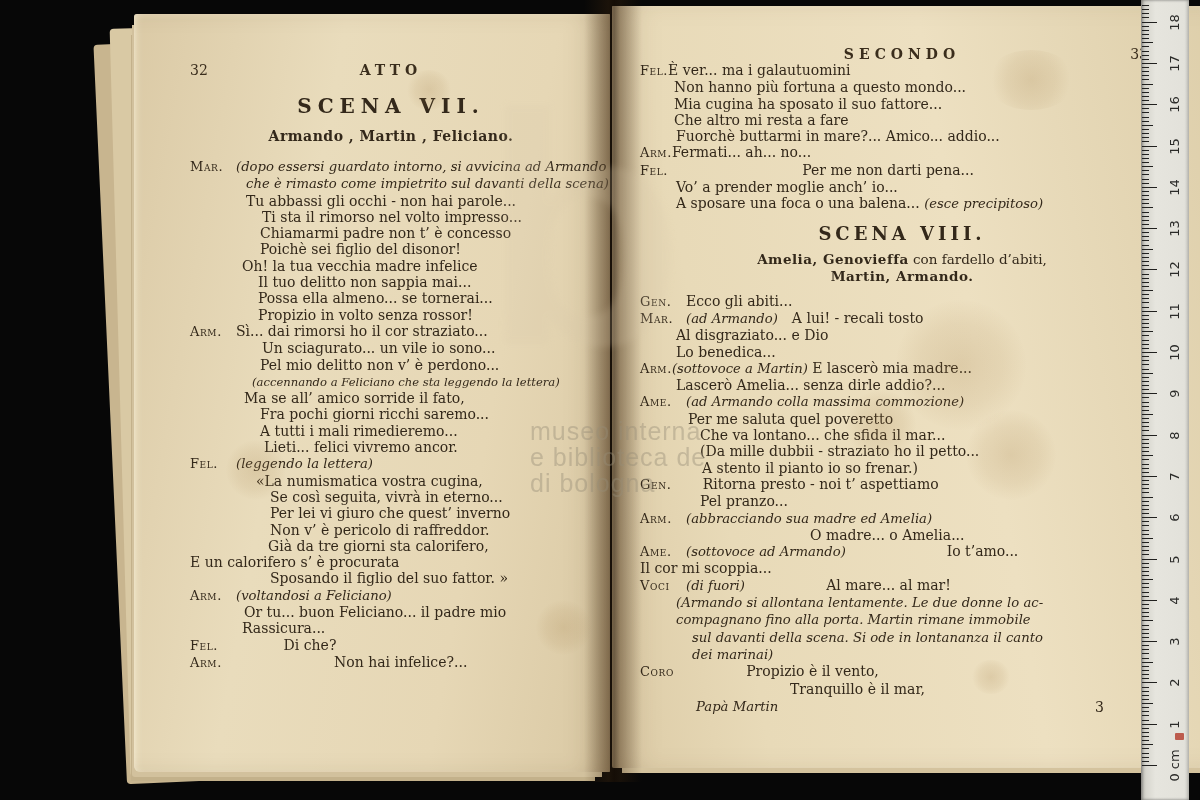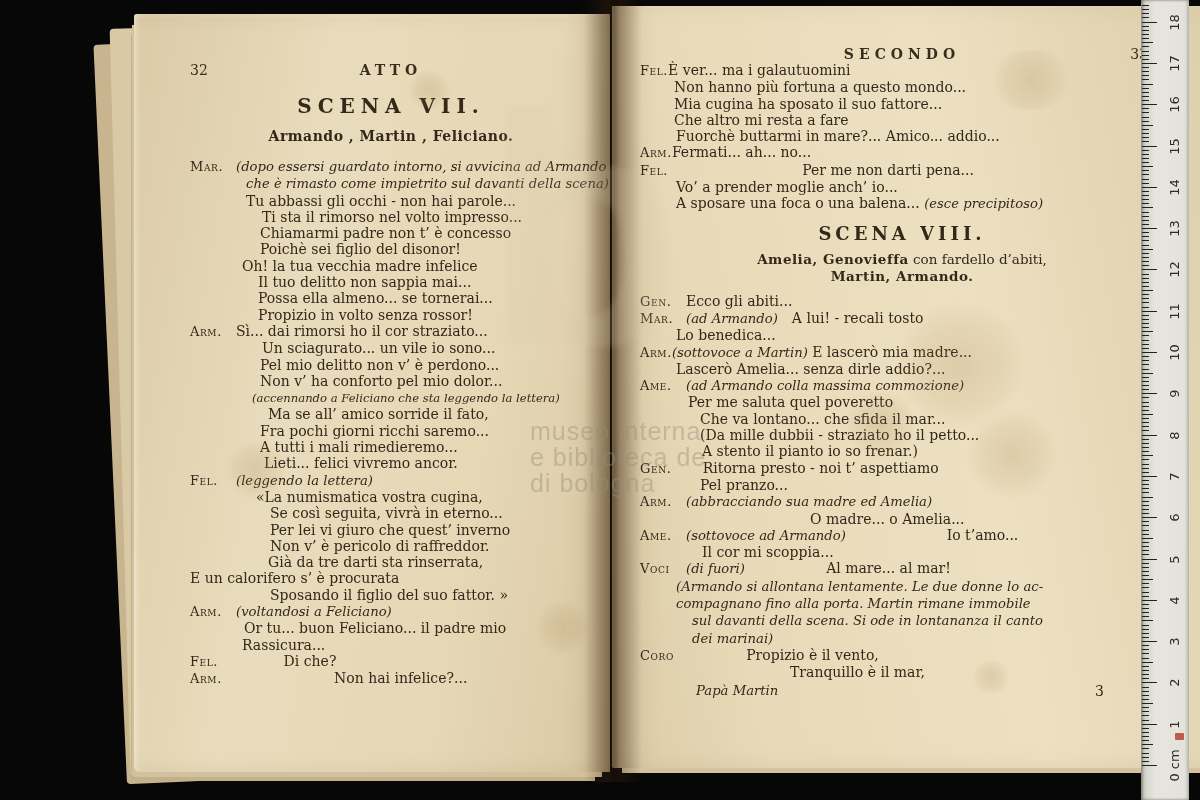--- a/index.html
+++ b/index.html
@@ -86,32 +86,31 @@
           <div class="tl" style="margin-left: 72px;"><span class="">Ti sta il rimorso nel volto impresso...</span></div>
           <div class="tl" style="margin-left: 70px;"><span class="">Chiamarmi padre non t’ è concesso</span></div>
           <div class="tl" style="margin-left: 70px;"><span class="">Poichè sei figlio del disonor!</span></div>
           <div class="tl" style="margin-left: 52px;"><span class="">Oh! la tua vecchia madre infelice</span></div>
           <div class="tl" style="margin-left: 68px;"><span class="">Il tuo delitto non sappia mai...</span></div>
           <div class="tl" style="margin-left: 68px;"><span class="">Possa ella almeno... se tornerai...</span></div>
           <div class="tl" style="margin-left: 68px;"><span class="">Propizio in volto senza rossor!</span></div>
           <div class="tl"><span class="spk">Arm.</span><span class="">Sì... dai rimorsi ho il cor straziato...</span></div>
           <div class="tl" style="margin-left: 72px;"><span class="">Un sciagurato... un vile io sono...</span></div>
           <div class="tl" style="margin-left: 70px;"><span class="">Pel mio delitto non v’ è perdono...</span></div>
-          <div class="tl" style="margin-left: 70px;"><span class="">Non v’ ha conforto pel mio dolor...</span></div>
           <div class="tl" style="margin-left: 62px;"><span class="it sm">(accennando a Feliciano che sta leggendo la lettera)</span></div>
-          <div class="tl" style="margin-left: 78px;"><span class="">Ma se all’ amico sorride il fato,</span></div>
+          <div class="tl" style="margin-left: 54px;"><span class="">Ma se all’ amico sorride il fato,</span></div>
           <div class="tl" style="margin-left: 70px;"><span class="">Fra pochi giorni ricchi saremo...</span></div>
           <div class="tl" style="margin-left: 70px;"><span class="">A tutti i mali rimedieremo...</span></div>
           <div class="tl" style="margin-left: 74px;"><span class="">Lieti... felici vivremo ancor.</span></div>
           <div class="tl"><span class="spk">Fel.</span><span class="it">(leggendo la lettera)</span></div>
           <div class="tl" style="margin-left: 66px;"><span class="">«La numismatica vostra cugina,</span></div>
           <div class="tl" style="margin-left: 80px;"><span class="">Se così seguita, vivrà in eterno...</span></div>
           <div class="tl" style="margin-left: 80px;"><span class="">Per lei vi giuro che quest’ inverno</span></div>
           <div class="tl" style="margin-left: 80px;"><span class="">Non v’ è pericolo di raffreddor.</span></div>
-          <div class="tl" style="margin-left: 78px;"><span class="">Già da tre darti sta rinserrata,</span></div>
+          <div class="tl" style="margin-left: 78px;"><span class="">Già da tre giorni sta calorifero,</span></div>
           <div class="tl" style=""><span class="">E un calorifero s’ è procurata</span></div>
           <div class="tl" style="margin-left: 80px;"><span class="">Sposando il figlio del suo fattor. »</span></div>
           <div class="tl"><span class="spk">Arm.</span><span class="it">(voltandosi a Feliciano)</span></div>
           <div class="tl" style="margin-left: 54px;"><span class="">Or tu... buon Feliciano... il padre mio</span></div>
           <div class="tl" style="margin-left: 52px;"><span class="">Rassicura...</span></div>
           <div class="tl"><span class="spk">Fel.</span><span class="tab" style="width: 3.4em;"></span><span class="">Di che?</span></div>
           <div class="tl"><span class="spk">Arm.</span><span class="tab" style="width: 7em;"></span><span class="">Non hai infelice?...</span></div>
         </div>
     </div>
 
@@ -129,34 +128,35 @@
           <div class="tl" style="margin-left: 36px;"><span class="">Fuorchè buttarmi in mare?... Amico... addio...</span></div>
           <div class="tl"><span class="spk t0">Arm.</span><span class="">Fermati... ah... no...</span></div>
           <div class="tl"><span class="spk">Fel.</span><span class="tab" style="width: 8.3em;"></span><span class="">Per me non darti pena...</span></div>
           <div class="tl" style="margin-left: 36px;"><span class="">Vo’ a prender moglie anch’ io...</span></div>
           <div class="tl" style="margin-left: 36px;"><span class="">A sposare una foca o una balena... </span><span class="it">(esce precipitoso)</span></div>
           <div class="hrow">SCENA VIII.</div>
           <div class="crow"><span class="bd">Amelia, Genovieffa</span><span class=""> con fardello d’abiti,</span></div>
           <div class="crow last"><span class="bd">Martin, Armando.</span></div>
           <div class="tl"><span class="spk">Gen.</span><span class="">Ecco gli abiti...</span></div>
           <div class="tl"><span class="spk">Mar.</span><span class="it">(ad Armando)</span><span class="tab" style="width: 1em;"></span><span class="">A lui! - recali tosto</span></div>
+          <div class="tl" style="margin-left: 36px;"><span class="">Al disgraziato... e Dio</span></div>
           <div class="tl" style="margin-left: 36px;"><span class="">Lo benedica...</span></div>
           <div class="tl"><span class="spk t0">Arm.</span><span class="it">(sottovoce a Martin) </span><span class="">E lascerò mia madre...</span></div>
           <div class="tl" style="margin-left: 36px;"><span class="">Lascerò Amelia... senza dirle addio?...</span></div>
           <div class="tl"><span class="spk">Ame.</span><span class="it">(ad Armando colla massima commozione)</span></div>
           <div class="tl" style="margin-left: 48px;"><span class="">Per me saluta quel poveretto</span></div>
           <div class="tl" style="margin-left: 60px;"><span class="">Che va lontano... che sfida il mar...</span></div>
           <div class="tl" style="margin-left: 60px;"><span class="">(Da mille dubbii - straziato ho il petto...</span></div>
           <div class="tl" style="margin-left: 62px;"><span class="">A stento il pianto io so frenar.)</span></div>
           <div class="tl"><span class="spk">Gen.</span><span class="tab" style="width: 1.2em;"></span><span class="">Ritorna presto - noi t’ aspettiamo</span></div>
           <div class="tl" style="margin-left: 60px;"><span class="">Pel pranzo...</span></div>
           <div class="tl"><span class="spk">Arm.</span><span class="it">(abbracciando sua madre ed Amelia)</span></div>
           <div class="tl" style="margin-left: 170px;"><span class="">O madre... o Amelia...</span></div>
           <div class="tl"><span class="spk">Ame.</span><span class="it">(sottovoce ad Armando)</span><span class="tab" style="width: 7.2em;"></span><span class="">Io t’amo...</span></div>
-          <div class="tl" style="margin-left: 62px;"><span class="">Il cor mi scoppia...</span></div>
+          <div class="tl" style=""><span class="">Il cor mi scoppia...</span></div>
           <div class="tl"><span class="spk">Voci</span><span class="it">(di fuori)</span><span class="tab" style="width: 5.8em;"></span><span class="">Al mare... al mar!</span></div>
           <div class="tl" style="margin-left: 36px;"><span class="it">(Armando si allontana lentamente. Le due donne lo ac-</span></div>
           <div class="tl" style="margin-left: 36px;"><span class="it">compagnano fino alla porta. Martin rimane immobile</span></div>
           <div class="tl" style="margin-left: 52px;"><span class="it">sul davanti della scena. Si ode in lontananza il canto</span></div>
           <div class="tl" style="margin-left: 52px;"><span class="it">dei marinai)</span></div>
           <div class="tl"><span class="spk">Coro</span><span class="tab" style="width: 4.3em;"></span><span class="">Propizio è il vento,</span></div>
           <div class="tl" style="margin-left: 150px;"><span class="">Tranquillo è il mar,</span></div>
         </div>
       <div class="footrow">
         <span class="it">Papà Martin</span>

